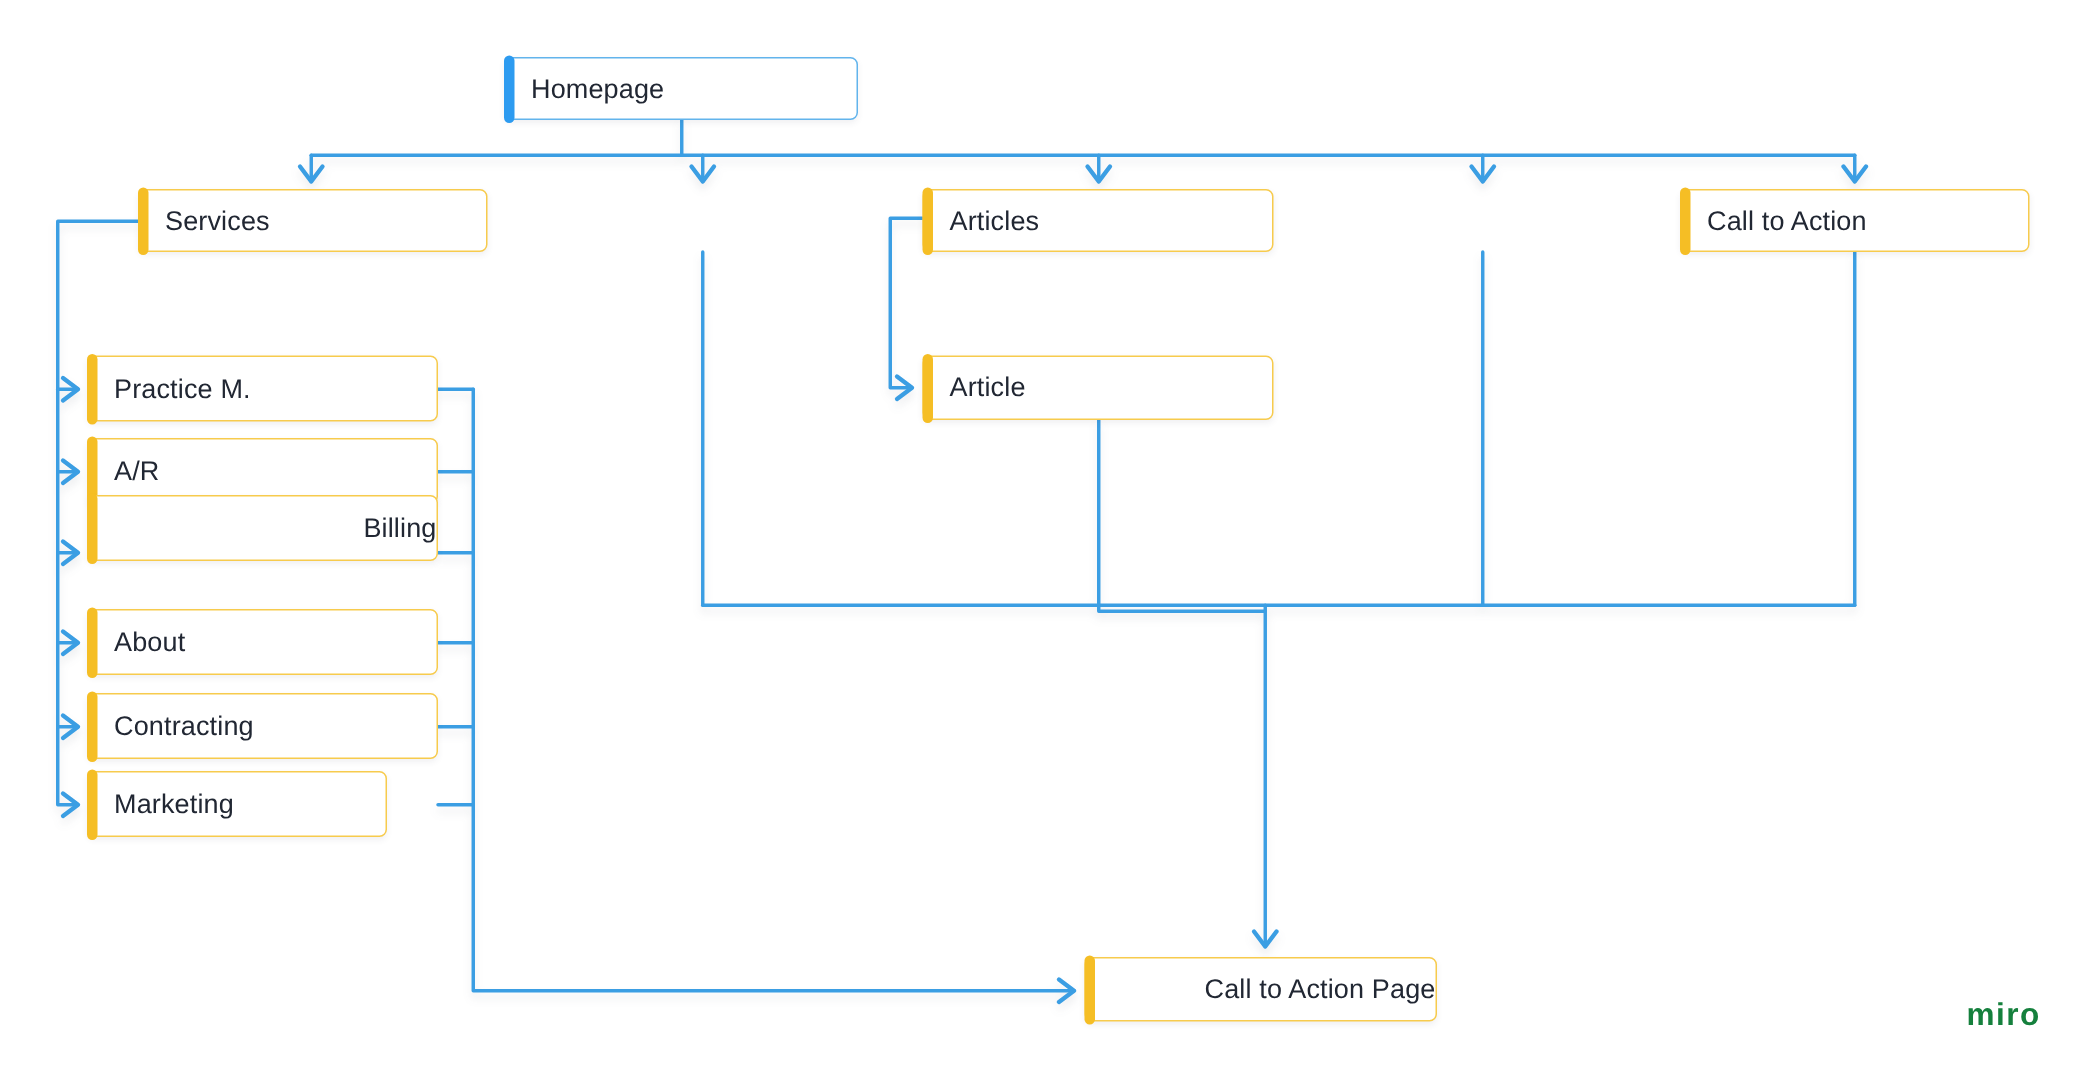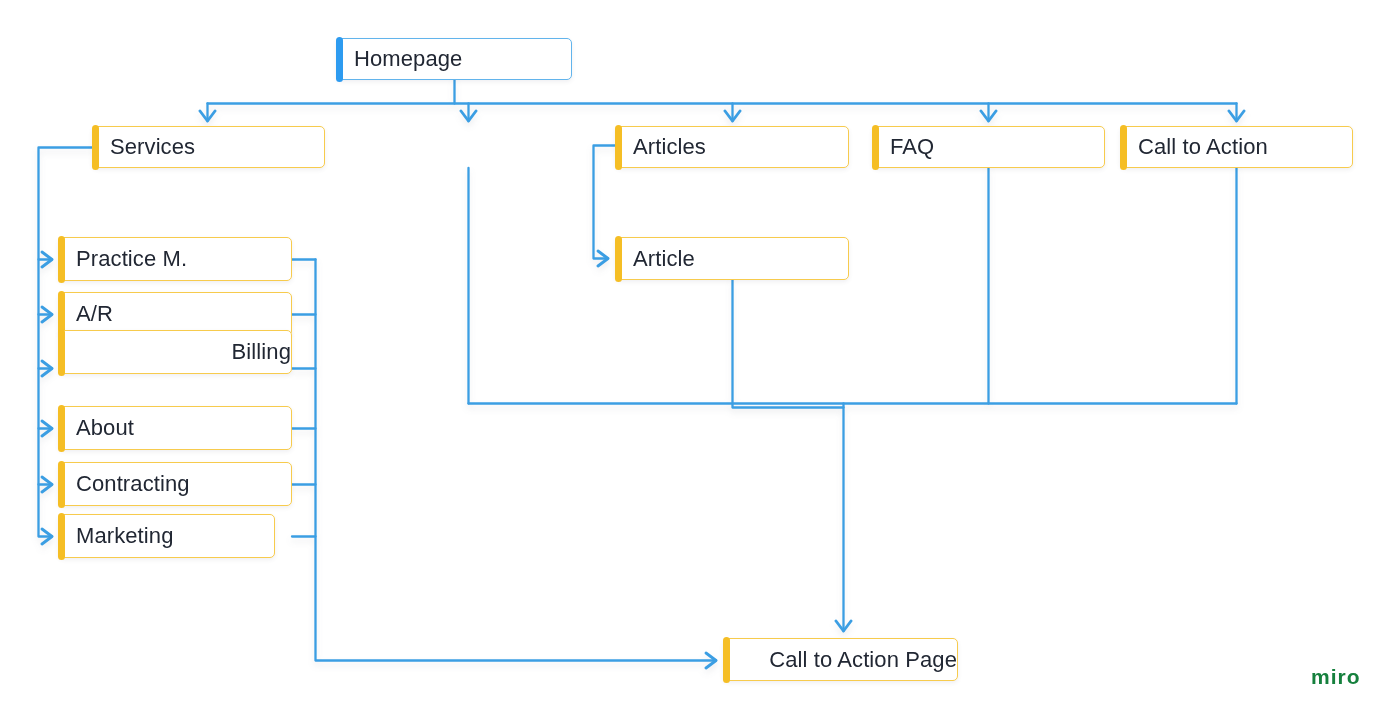--- a/index.html
+++ b/index.html
@@ -15,21 +15,21 @@
     display:flex;align-items:center;
     box-shadow:0 2px 4px rgba(60,70,90,0.08);
   }
   .node .accent{
     position:absolute;left:-1.5px;top:-2.5px;bottom:-2.5px;width:7px;
     background:#F5BE25;border-radius:4px;
   }
   .node.blue{border-color:#62B4EC;}
   .node.blue .accent{background:#2D9BF0;}
   .node .label{
-    margin-left:17px;font-size:22px;color:#212733;white-space:nowrap;
+    margin-left:17px;font-size:18px;color:#212733;white-space:nowrap;
     letter-spacing:0.1px;
   }
   .edge{stroke:#3B9EE3;stroke-width:2.3;fill:none;stroke-linecap:round;stroke-linejoin:round;}
   #watermark{
     position:absolute;left:1311px;top:665px;z-index:3;
     font-size:21px;font-weight:bold;color:#15803d;letter-spacing:1px;
   }
 </style>
 </head>
 <body>
@@ -85,24 +85,20 @@
     <span class="accent"></span>
     <span class="label">Services</span>
   </div>
 
 
   <div class="node" style="left:615px;top:126px;width:234px;height:42px;">
     <span class="accent"></span>
     <span class="label">Articles</span>
   </div>
 
-  <div class="node" style="left:872px;top:126px;width:233px;height:42px;">
-    <span class="accent"></span>
-    <span class="label">FAQ</span>
-  </div>
 
   <div class="node" style="left:615px;top:237px;width:234px;height:43px;">
     <span class="accent"></span>
     <span class="label">Article</span>
   </div>
 
   <div class="node" style="left:1120px;top:126px;width:233px;height:42px;">
     <span class="accent"></span>
     <span class="label">Call to Action</span>
   </div>
@@ -125,21 +121,21 @@
   <div class="node" style="left:58px;top:406px;width:234px;height:44px;">
     <span class="accent"></span>
     <span class="label">About</span>
   </div>
 
   <div class="node" style="left:58px;top:462px;width:234px;height:44px;">
     <span class="accent"></span>
     <span class="label">Contracting</span>
   </div>
 
-  <div class="node" style="left:58px;top:514px;width:217px;height:44px;">
+  <div class="node" style="left:58px;top:514px;width:200px;height:44px;">
     <span class="accent"></span>
     <span class="label">Marketing</span>
   </div>
 
   <div class="node" style="left:723px;top:638px;width:235px;height:43px;justify-content:flex-end;">
     <span class="accent"></span>
     <span class="label">Call to Action Page</span>
   </div>
 
   <div id="watermark">miro</div>

